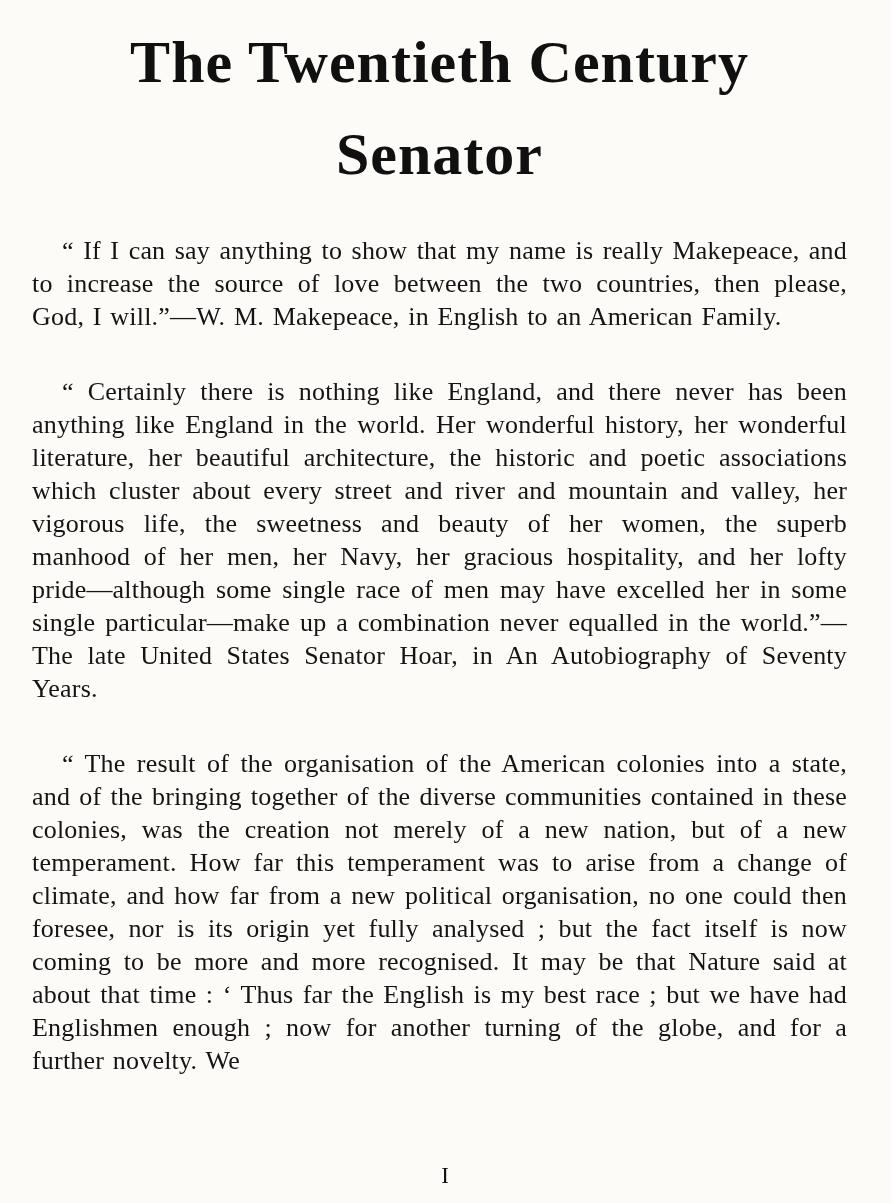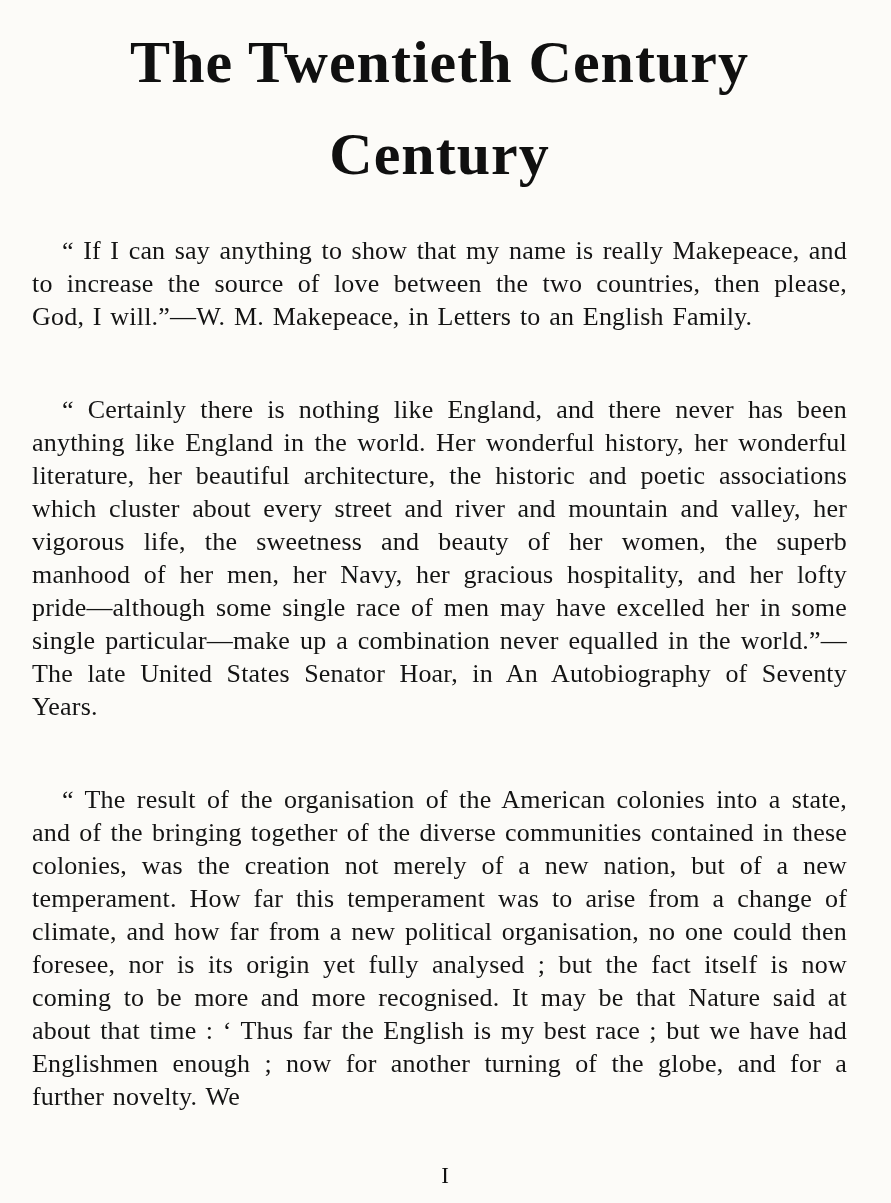--- a/index.html
+++ b/index.html
@@ -34,21 +34,21 @@
     .para {
       margin: 0;
       font-size: 26px;
       line-height: 33px;
       text-align: justify;
       text-indent: 30px;
       word-spacing: 2px;
       letter-spacing: 0.2px;
     }
     .para + .para {
-      margin-top: 60px;
+      margin-top: 42px;
     }
     .q {
     }
     .r {
       font-style: normal;
     }
     .folio {
       position: absolute;
       left: 0;
       right: 0;
@@ -60,24 +60,24 @@
       color: #101010;
     }
   </style>
 </head>
 <body>
 
 <div class="page">
 
   <h1 class="title">
     <span class="title-line">The Twentieth Century</span>
-    <span class="title-line">Century</span>
+    <span class="title-line">Senator</span>
   </h1>
 
-  <p class="para"><span class="q">“ If I can say anything to show that my name is really Makepeace, and to increase the source of love between the two countries, then please, God, I will.”</span><span class="r">—W. M. Makepeace, in </span><span class="q">Letters to an English Family.</span></p>
+  <p class="para"><span class="q">“ If I can say anything to show that my name is really Makepeace, and to increase the source of love between the two countries, then please, God, I will.”</span><span class="r">—W. M. Makepeace, in </span><span class="q">English to an American Family.</span></p>
 
   <p class="para"><span class="q">“ Certainly there is nothing like England, and there never has been anything like England in the world.  Her wonderful history, her wonderful literature, her beautiful architecture, the historic and poetic associations which cluster about every street and river and mountain and valley, her vigorous life, the sweetness and beauty of her women, the superb manhood of her men, her Navy, her gracious hospitality, and her lofty pride—although some single race of men may have excelled her in some single particular—make up a combination never equalled in the world.”</span><span class="r">—The late United States Senator Hoar, in </span><span class="q">An Autobiography of Seventy Years.</span></p>
 
   <p class="para"><span class="q">“ The result of the organisation of the American colonies into a state, and of the bringing together of the diverse communities contained in these colonies, was the creation not merely of a new nation, but of a new temperament.  How far this temperament was to arise from a change of climate, and how far from a new political organisation, no one could then foresee, nor is its origin yet fully analysed ; but the fact itself is now coming to be more and more recognised.  It may be that Nature said at about that time : ‘ Thus far the English is my best race ; but we have had Englishmen enough ; now for another turning of the globe, and for a further novelty.  We</span><span class="r"></span><span class="q"></span></p>
 
   <div class="folio">I</div>
 
 </div>
 
 </body></html>

